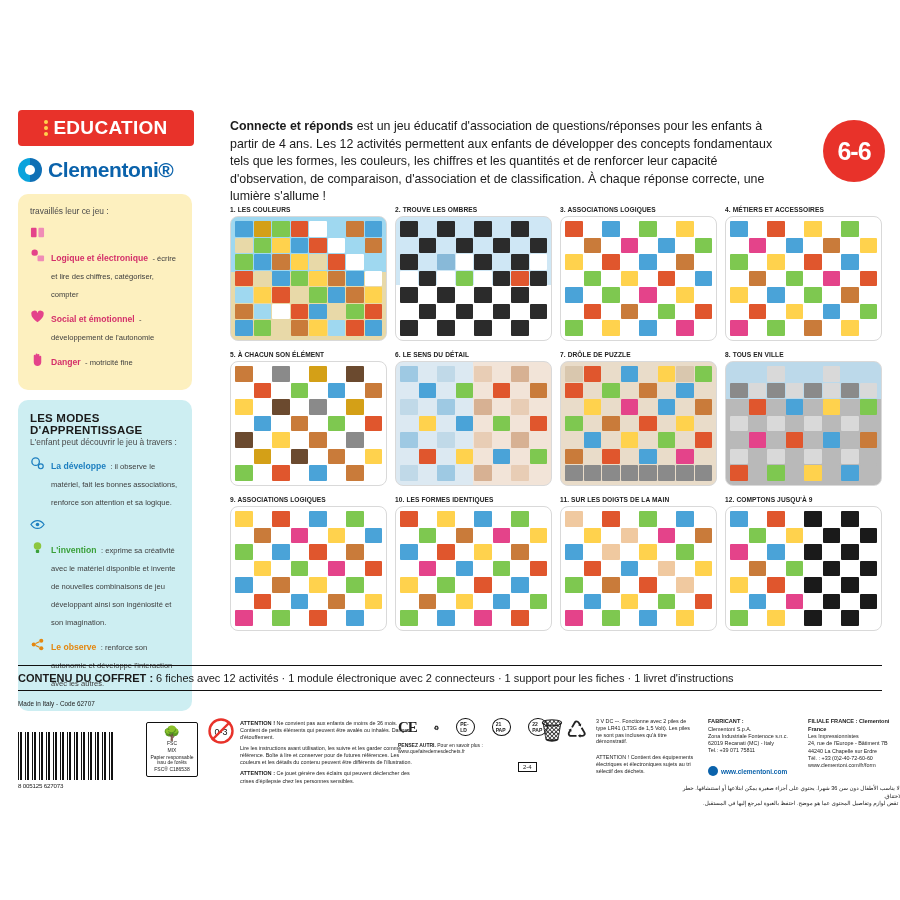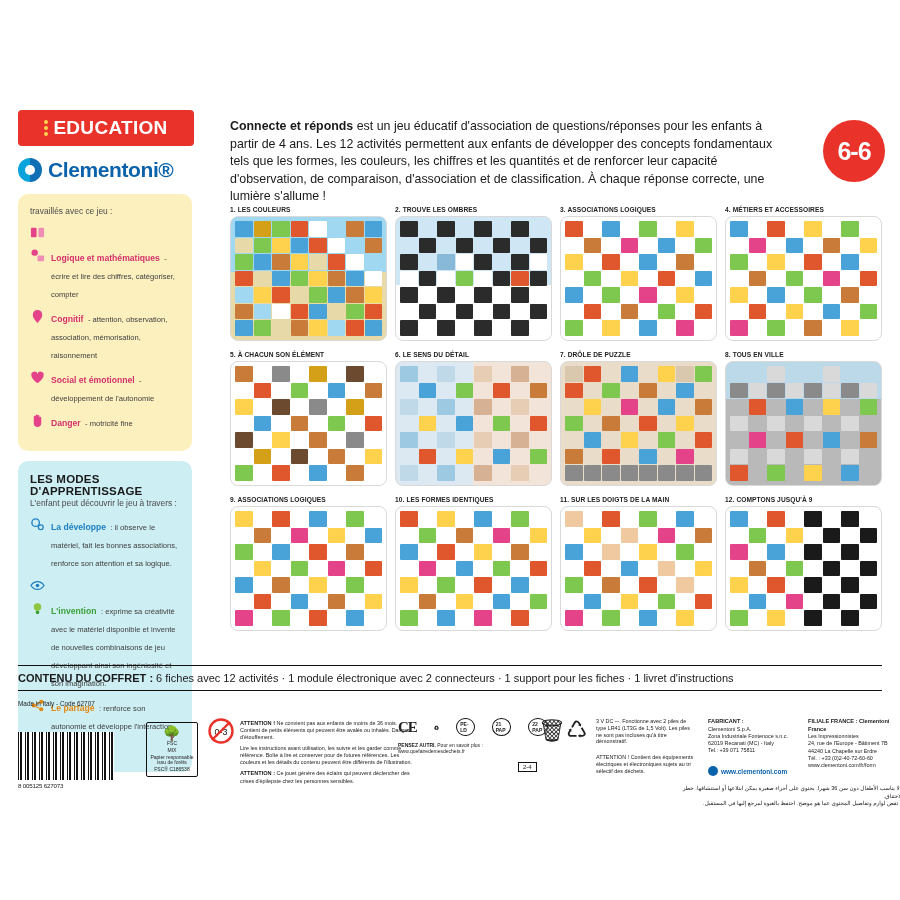--- a/index.html
+++ b/index.html
@@ -143,55 +143,44 @@
           </span>
         <span class="txt">EDUCATION</span>
       </div>
 
       <div class="brand">
         <span class="mark"></span>
         <span class="name">Clementoni®</span>
       </div>
 
       <div class="panel yellow">
-        <div class="sub">travaillés avec ce jeu :</div>
+        <div class="sub">travaillés leur ce jeu :</div>
 
         <div class="row">
           <span class="ico">
             <svg viewBox="0 0 16 16" width="15" height="15">
                 <rect x="1" y="3" width="6" height="10" rx="1" fill="#e4438a"></rect>
                 <rect x="9" y="3" width="6" height="10" rx="1" fill="#f08cb6"></rect>
               </svg>
           </span>
         </div>
 
         <div class="row">
           <span class="ico">
             <svg viewBox="0 0 16 16" width="15" height="15">
                 <circle cx="5" cy="5" r="3.4" fill="#e4438a"></circle>
                 <rect x="8" y="8" width="7" height="6" rx="1" fill="#f08cb6"></rect>
               </svg>
           </span>
           <span class="body">
-            <span class="t">Logique et mathématiques</span>
+            <span class="t">Logique et électronique</span>
             <span class="d">- écrire et lire des chiffres, catégoriser, compter</span>
           </span>
         </div>
 
-        <div class="row">
-          <span class="ico">
-            <svg viewBox="0 0 16 16" width="15" height="15">
-                <path d="M8 1c3 0 5 2 5 5 0 4-3 6-5 9-2-3-5-5-5-9 0-3 2-5 5-5z" fill="#e4438a"></path>
-              </svg>
-          </span>
-          <span class="body">
-            <span class="t">Cognitif</span>
-            <span class="d">- attention, observation, association, mémorisation, raisonnement</span>
-          </span>
-        </div>
 
         <div class="row">
           <span class="ico">
             <svg viewBox="0 0 16 16" width="15" height="15">
                 <path d="M8 14S1.5 9.8 1.5 5.8A3.3 3.3 0 0 1 8 4.3 3.3 3.3 0 0 1 14.5 5.8C14.5 9.8 8 14 8 14z" fill="#e4438a"></path>
               </svg>
           </span>
           <span class="body">
             <span class="t">Social et émotionnel</span>
             <span class="d">- développement de l'autonomie</span>
@@ -253,21 +242,21 @@
         <div class="row t-orange">
           <span class="ico">
             <svg viewBox="0 0 16 16" width="15" height="15">
                 <circle cx="4" cy="8" r="2.2" fill="#e4870f"></circle>
                 <circle cx="12" cy="4" r="2.2" fill="#e4870f"></circle>
                 <circle cx="12" cy="12" r="2.2" fill="#e4870f"></circle>
                 <path d="M6 7l4-2M6 9l4 2" stroke="#e4870f" stroke-width="1.2"></path>
               </svg>
           </span>
           <span class="body">
-            <span class="t">Le partage</span>
+            <span class="t">Le observe</span>
             <span class="d">: renforce son autonomie et développe l'interaction avec les autres.</span>
           </span>
         </div>
       </div>
     </div>
 
     <div class="intro">
       <b>Connecte et réponds</b><span> est un jeu éducatif d'association de questions/réponses pour les enfants à partir de 4 ans. Les 12 activités permettent aux enfants de développer des concepts fondamentaux tels que les formes, les couleurs, les chiffres et les quantités et de renforcer leur capacité d'observation, de comparaison, d'association et de classification. À chaque réponse correcte, une lumière s'allume !</span>
     </div>
 

